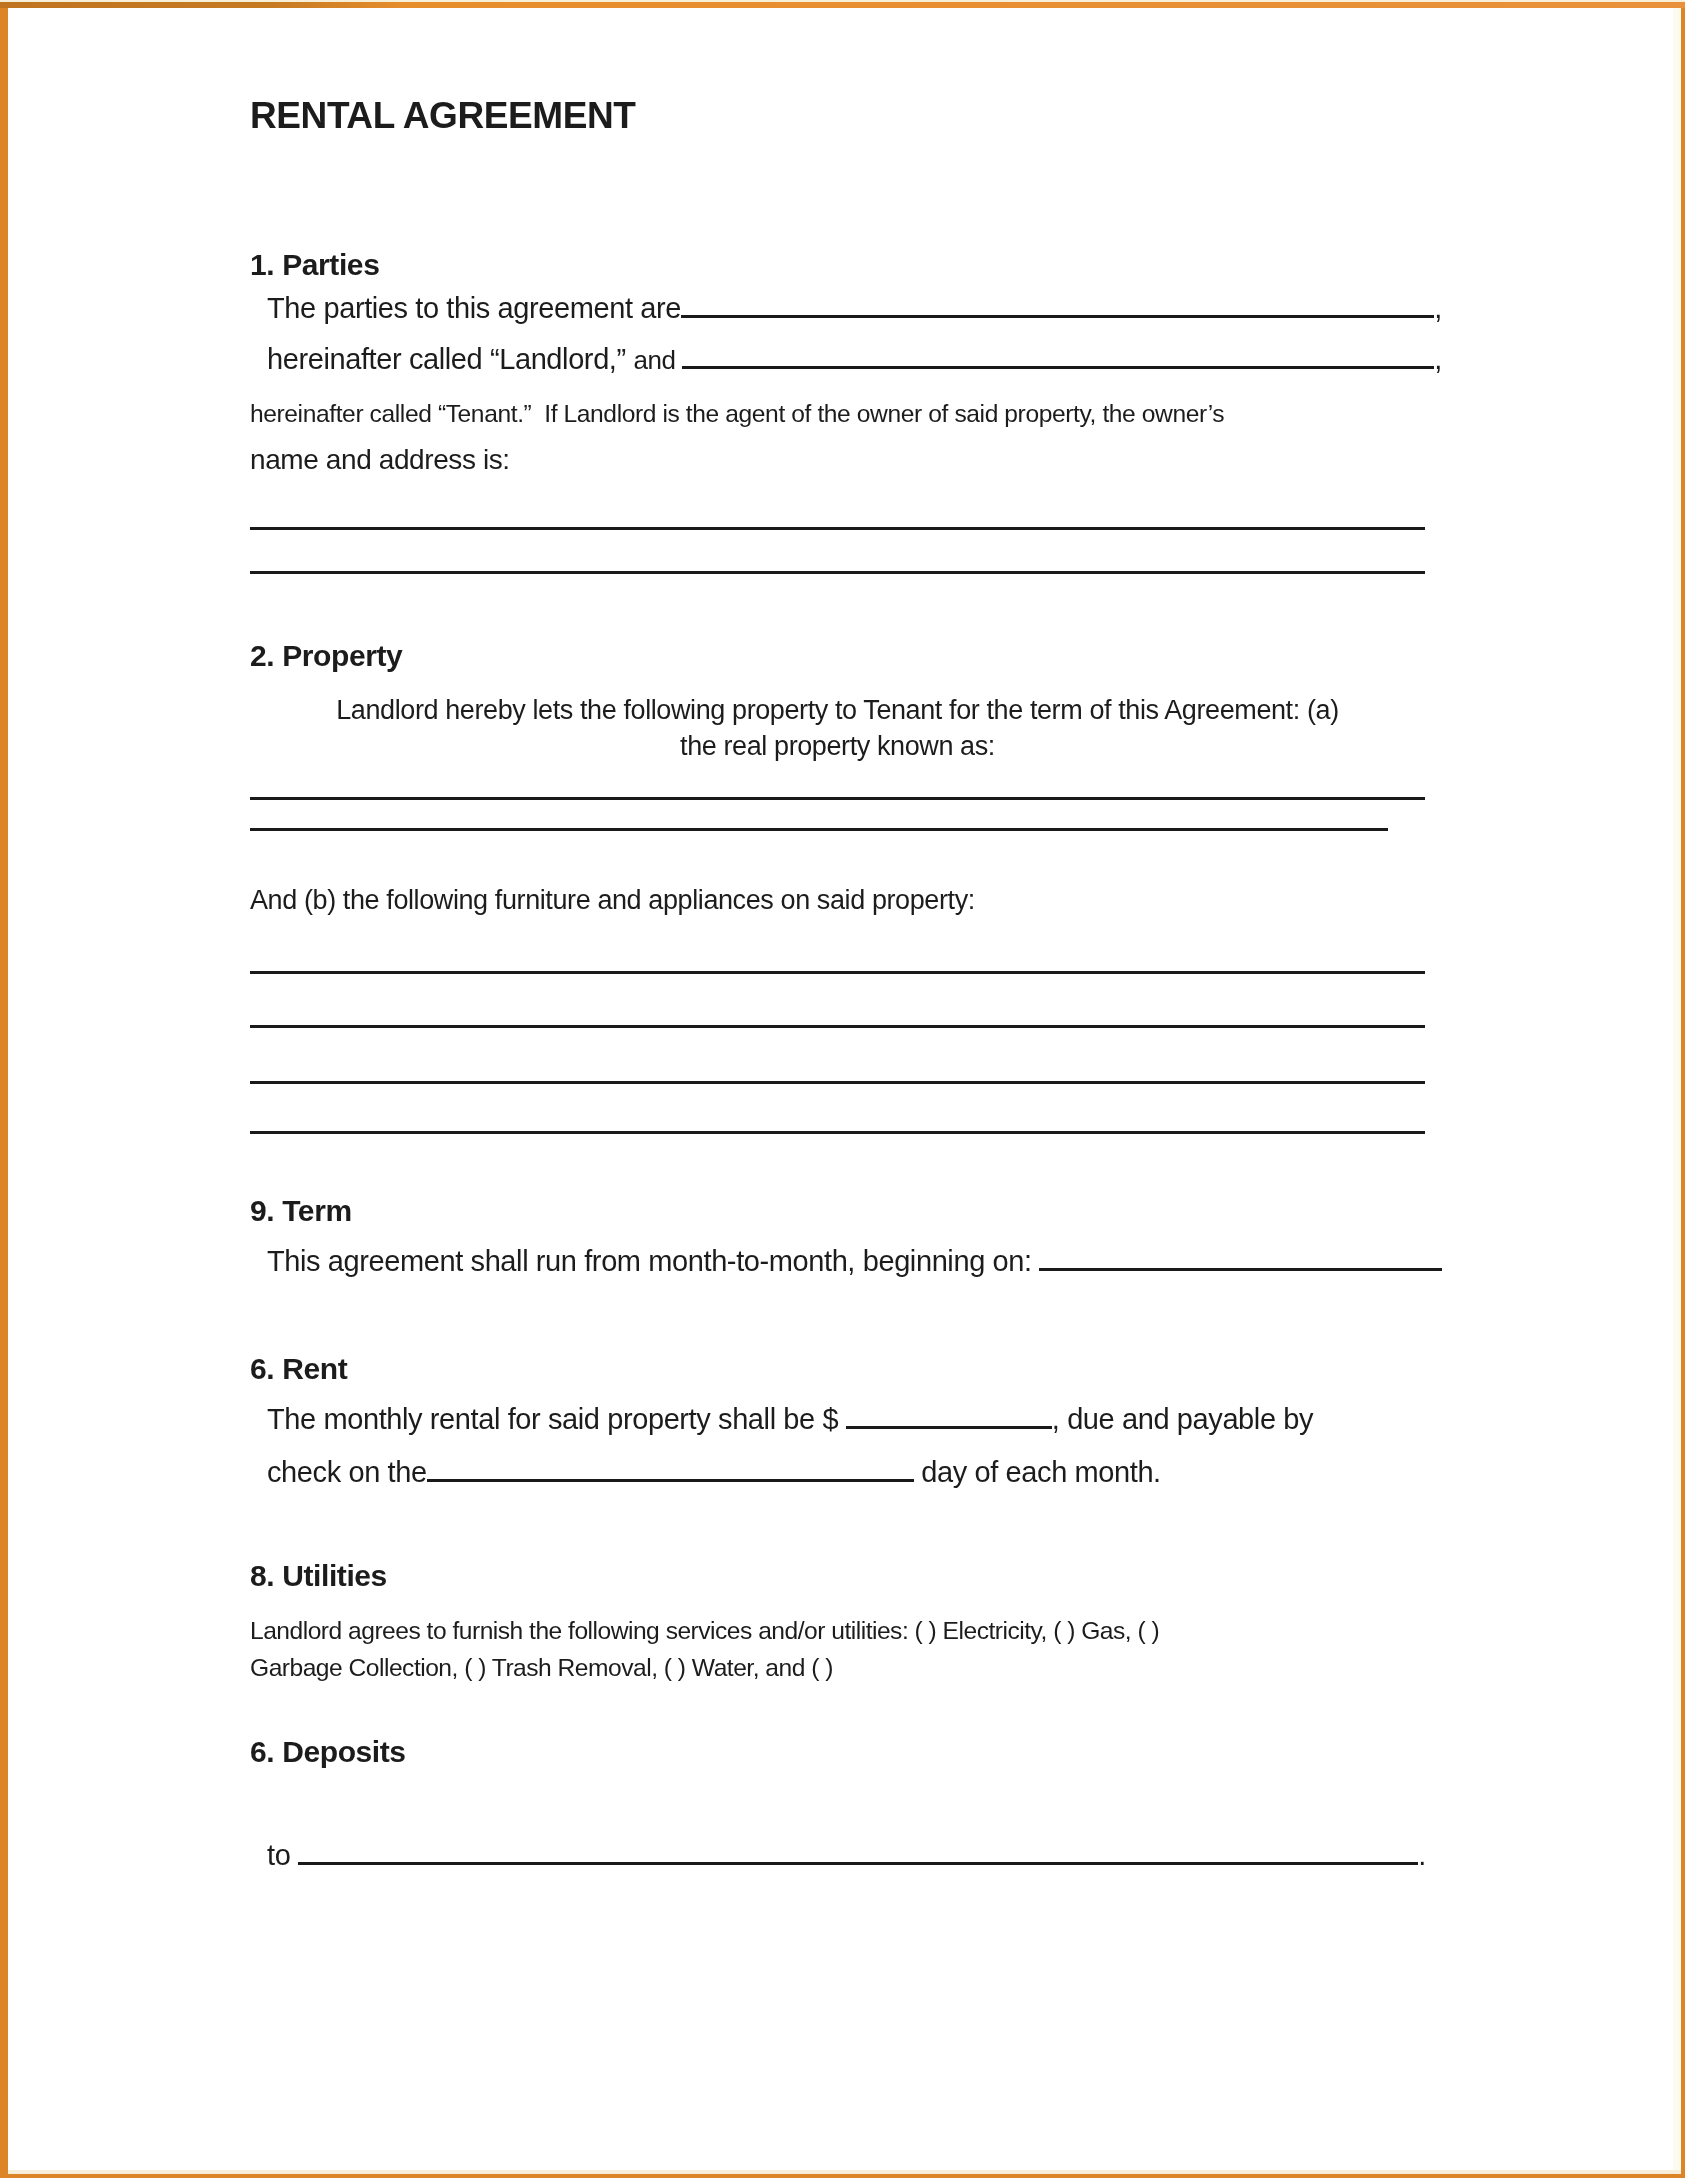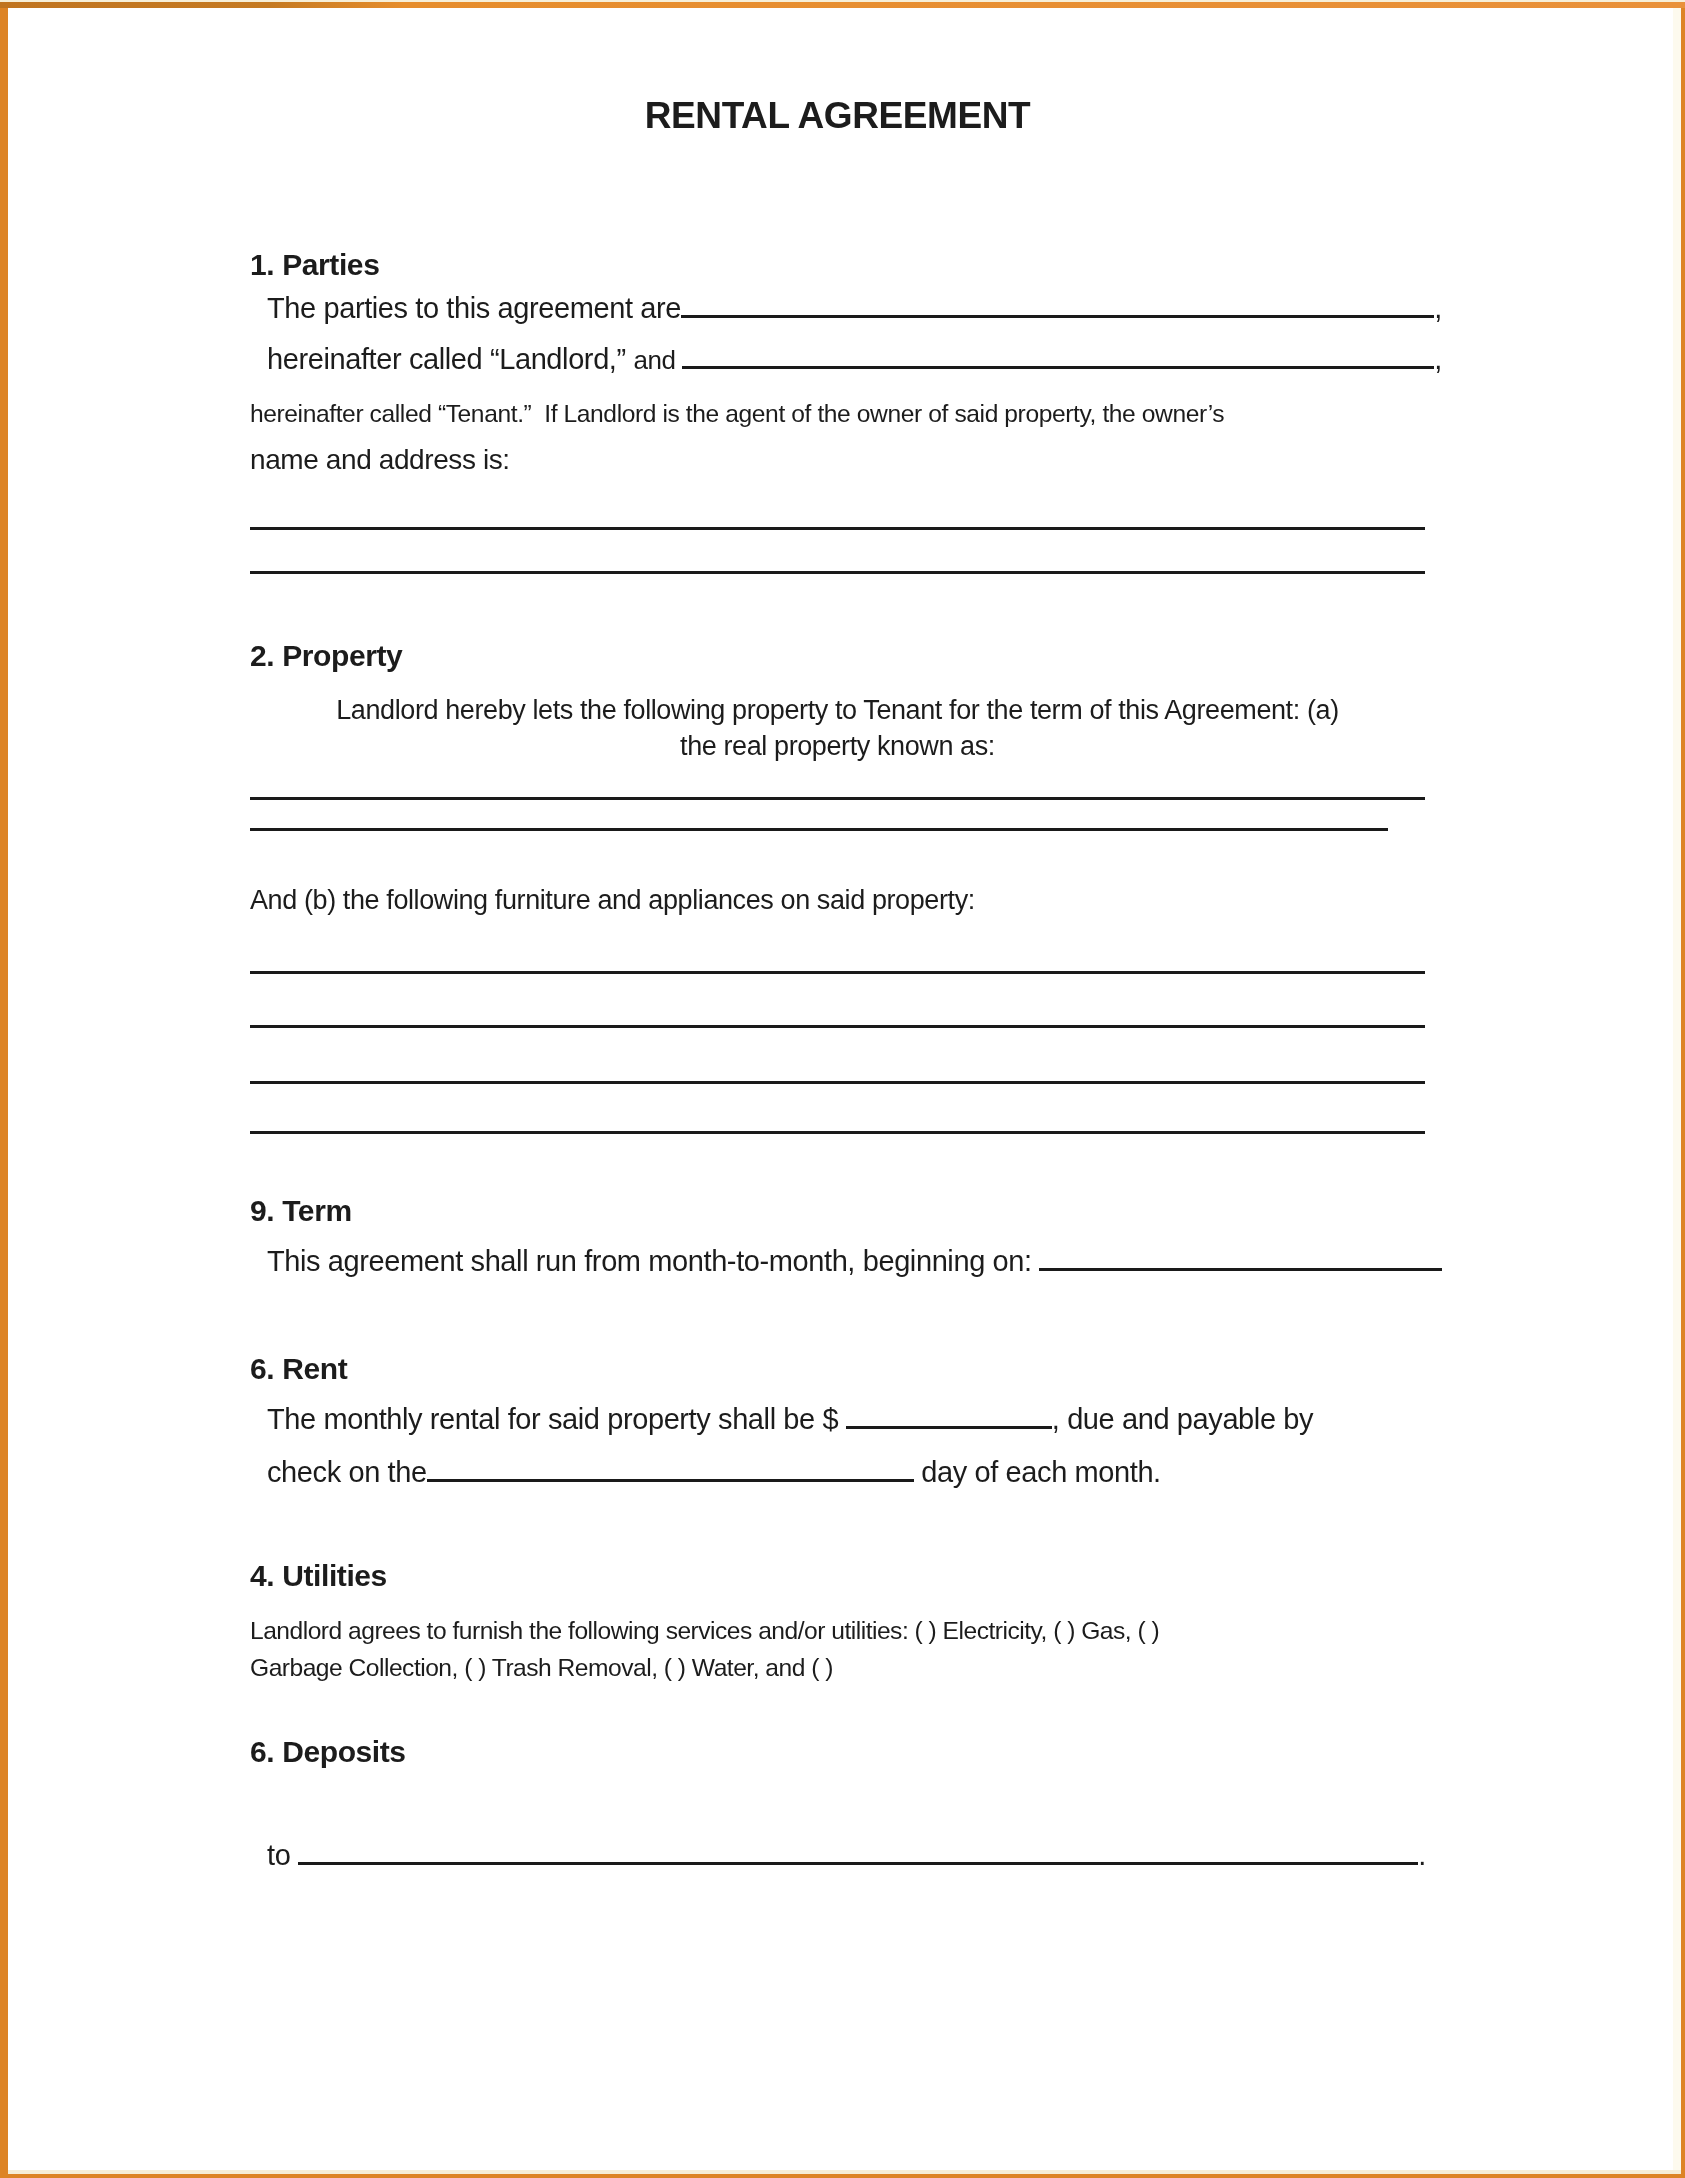--- a/index.html
+++ b/index.html
@@ -30,21 +30,21 @@
     background: #f6eed8;
   }
   .cream-strip-right {
     position: absolute; right: 4.4px; top: 8px; bottom: 8.8px; width: 8px;
     background: #fdfaee;
   }
 
   
   .blk { position: absolute; left: 250px; width: 1175px; letter-spacing: -0.4px; }
   .title {
-    text-align: center;
+    text-align: left;
     font-size: 37px; font-weight: 700; letter-spacing: -0.4px;
   }
   .h {
     font-size: 30px; font-weight: 700;
   }
   .line { display: flex; align-items: flex-end; white-space: pre; margin-left: 17px; }
   .t { line-height: 1.06; font-size: 29px; display: inline-block; }
   .t-sm  { font-size: 26px; }
   .fill {
     border-bottom: 3.5px solid #1a1a1a;
@@ -108,21 +108,21 @@
     <span class="t">The monthly rental for said property shall be $ </span>
     <span class="fill" style="width:206px"></span>
     <span class="t">, due and payable by</span>
   </div>
   <div class="blk line" style="top:1457px">
     <span class="t">check on the</span>
     <span class="fill" style="width:487px"></span>
     <span class="t"> day of each month.</span>
   </div>
 
-  <div class="blk h" style="top:1559px">4. Utilities</div>
+  <div class="blk h" style="top:1559px">8. Utilities</div>
   <div class="blk util-line" style="top:1612px">Landlord agrees to furnish the following services and/or utilities: ( ) Electricity, ( ) Gas, ( )</div>
   <div class="blk util-line" style="top:1649px">Garbage Collection, ( ) Trash Removal, ( ) Water, and ( )</div>
 
   <div class="blk h" style="top:1735px">6. Deposits</div>
   <div class="blk line" style="top:1840px; width:1159px">
     <span class="t">to </span>
     <span class="fill grow"></span>
     <span class="t">.</span>
   </div>
 </div>

